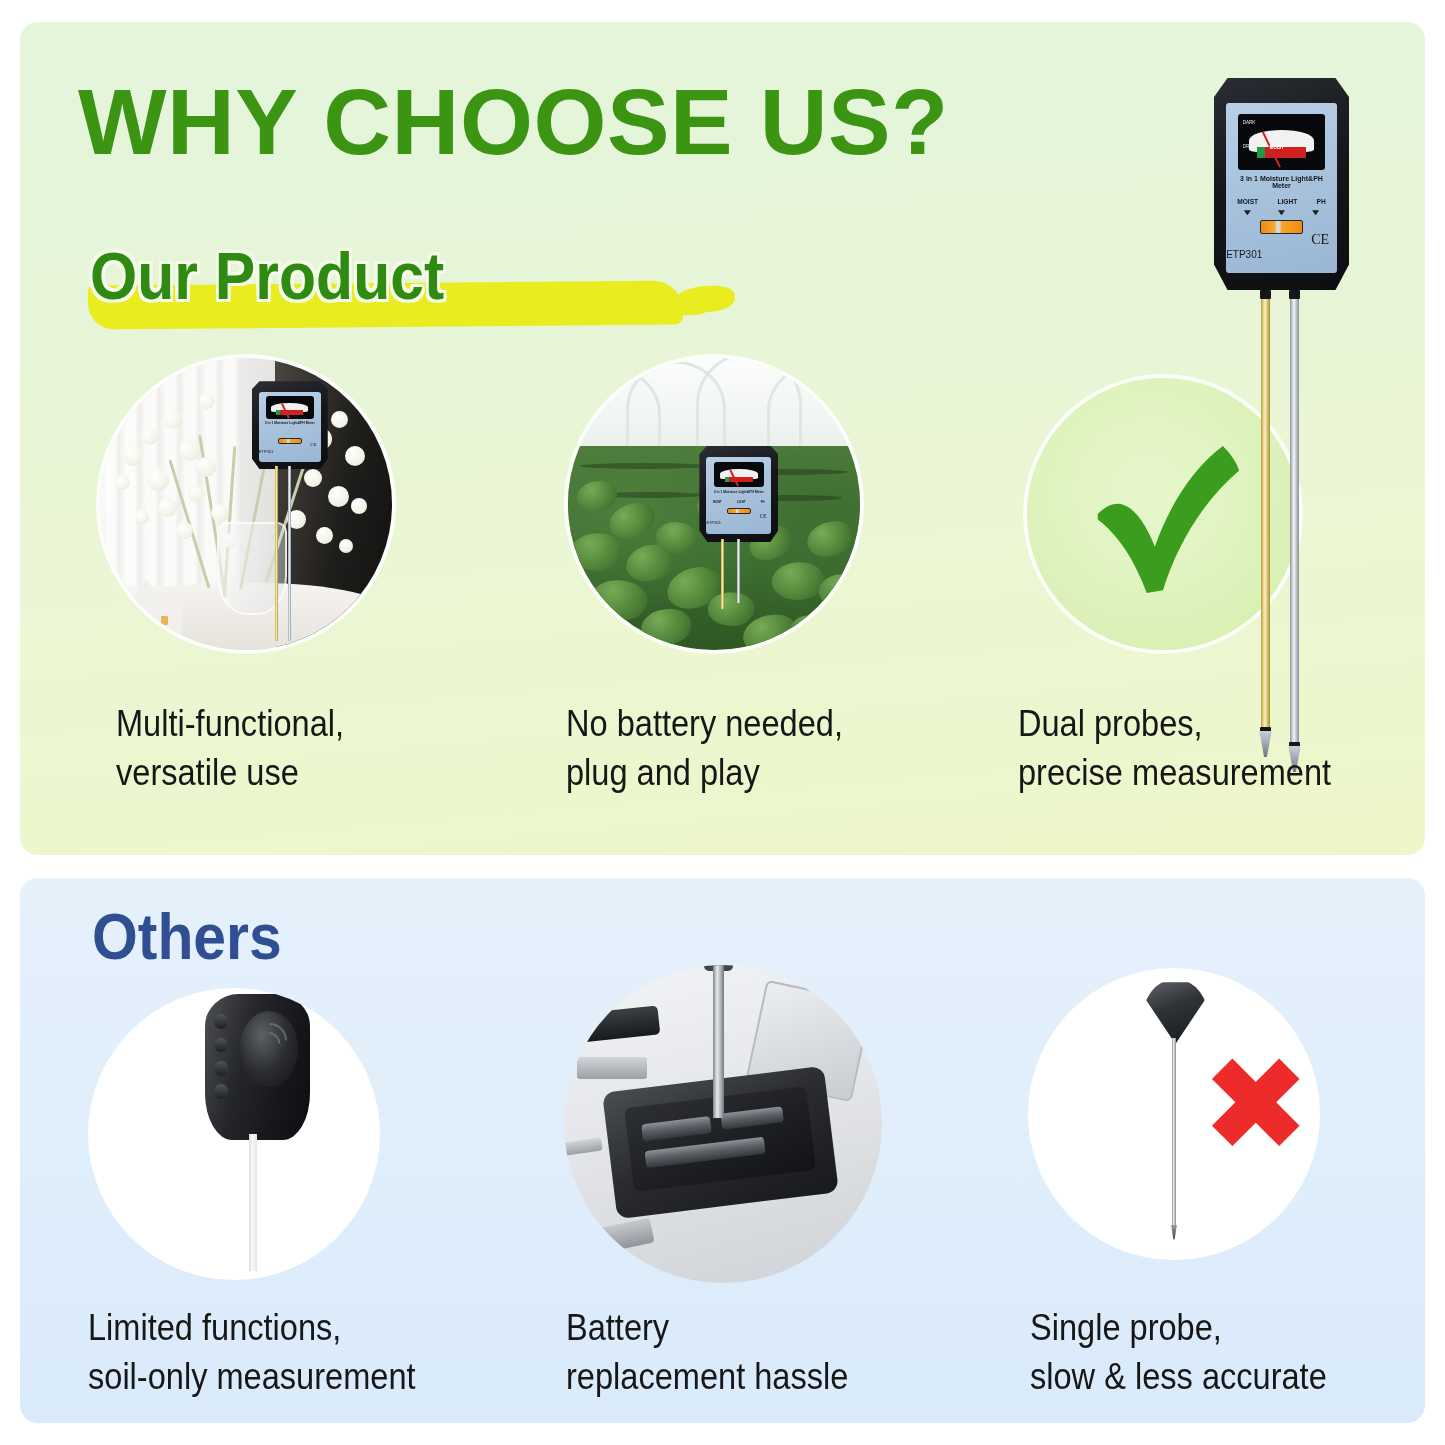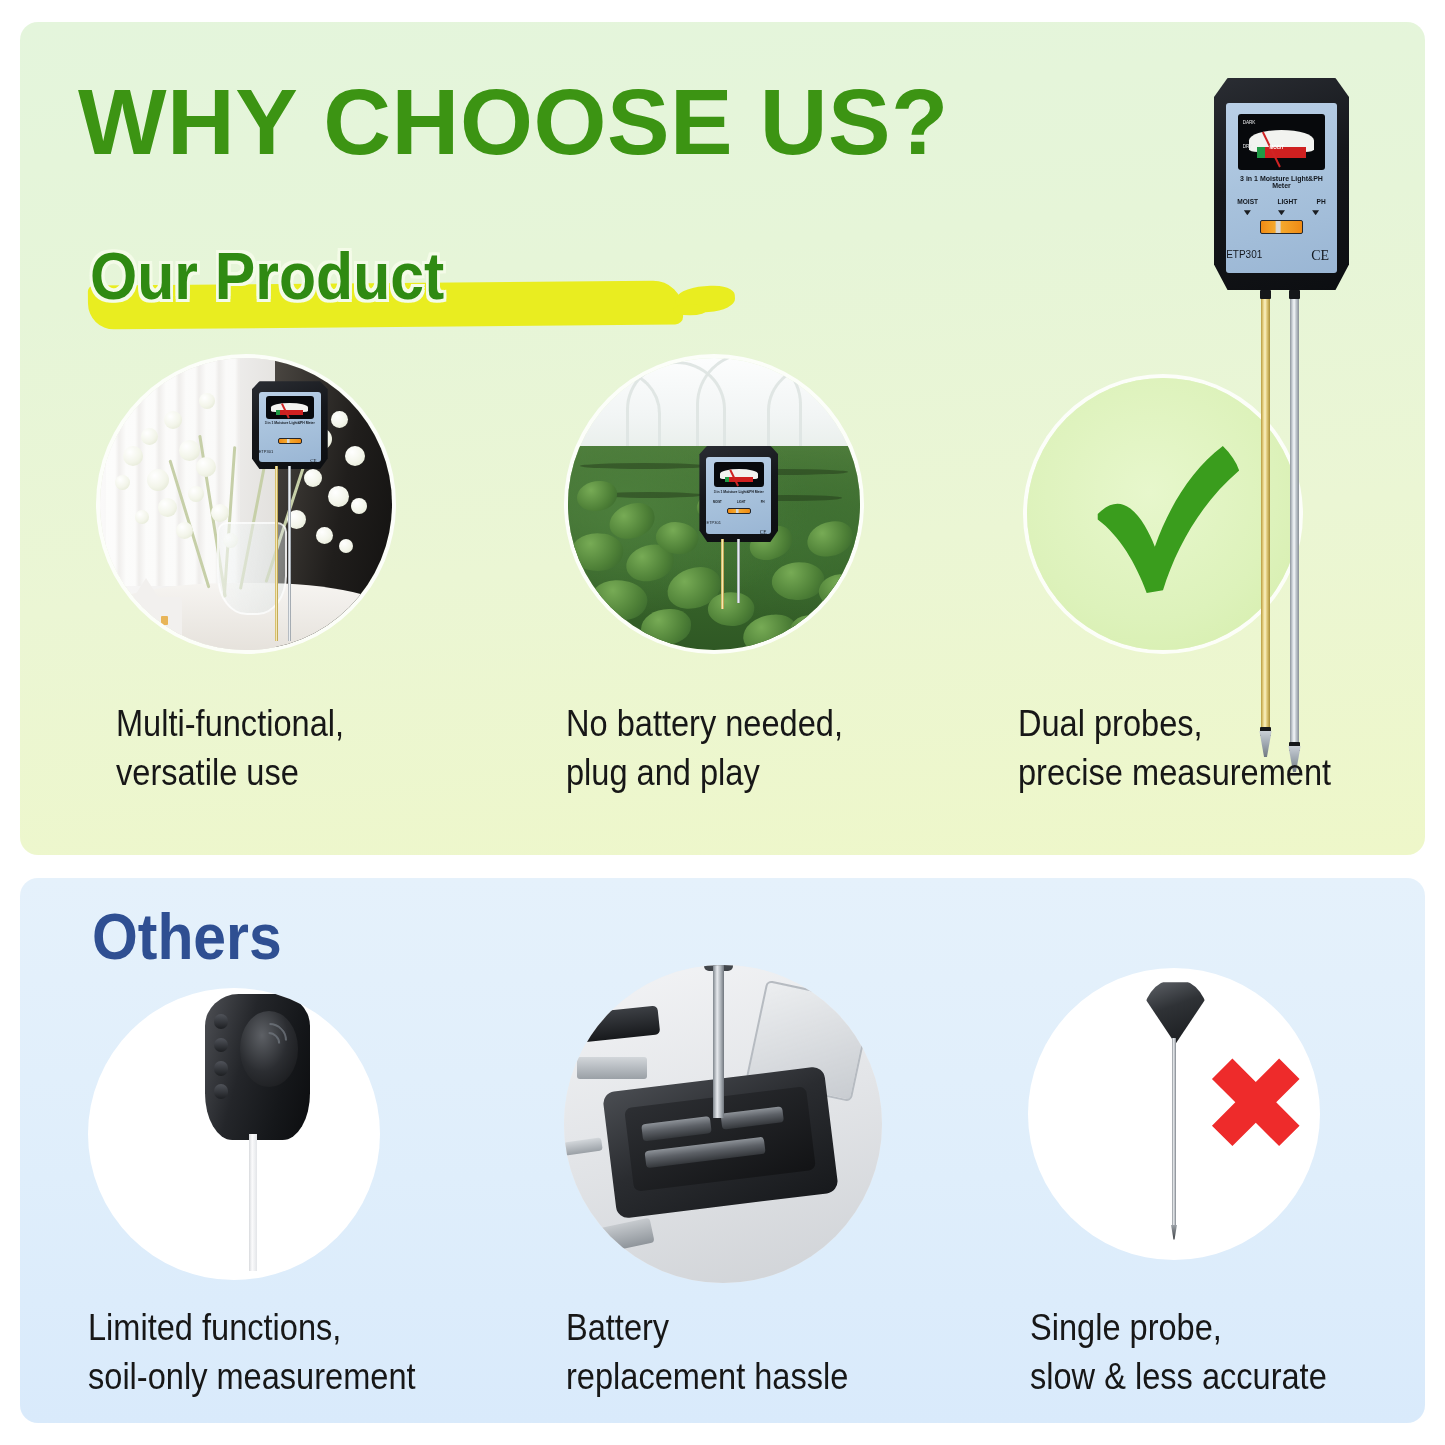--- a/index.html
+++ b/index.html
@@ -178,21 +178,21 @@
     display:flex; justify-content:space-between;
     color:#13181f; font-family:"Liberation Sans", sans-serif; font-weight:bold;
   }
   .meter .switch {
     position:absolute; left:31%; top:66%; width:38%; height:8%;
     background:linear-gradient(90deg,#f08a14 0%,#f5a82c 34%,#d8d8d8 38%,#d8d8d8 46%,#f5a82c 50%,#f08a14 100%);
     border:1px solid #23262b; border-radius:2px;
   }
   .meter .ce {
     position:absolute; right:7%; top:72%;
-    color:#14181e; font-family:"Liberation Serif", serif;margin-top:16px;
+    color:#14181e; font-family:"Liberation Serif", serif;
   }
   .meter .sku {
     position:absolute; left:0; top:82%; width:100%;
     text-align:left; color:#14181e; font-family:"Liberation Sans", sans-serif;
   }
 
   
   .probe { position:absolute; }
   .probe .rod { position:absolute; left:0; top:0; width:100%; }
   .probe .tip {

